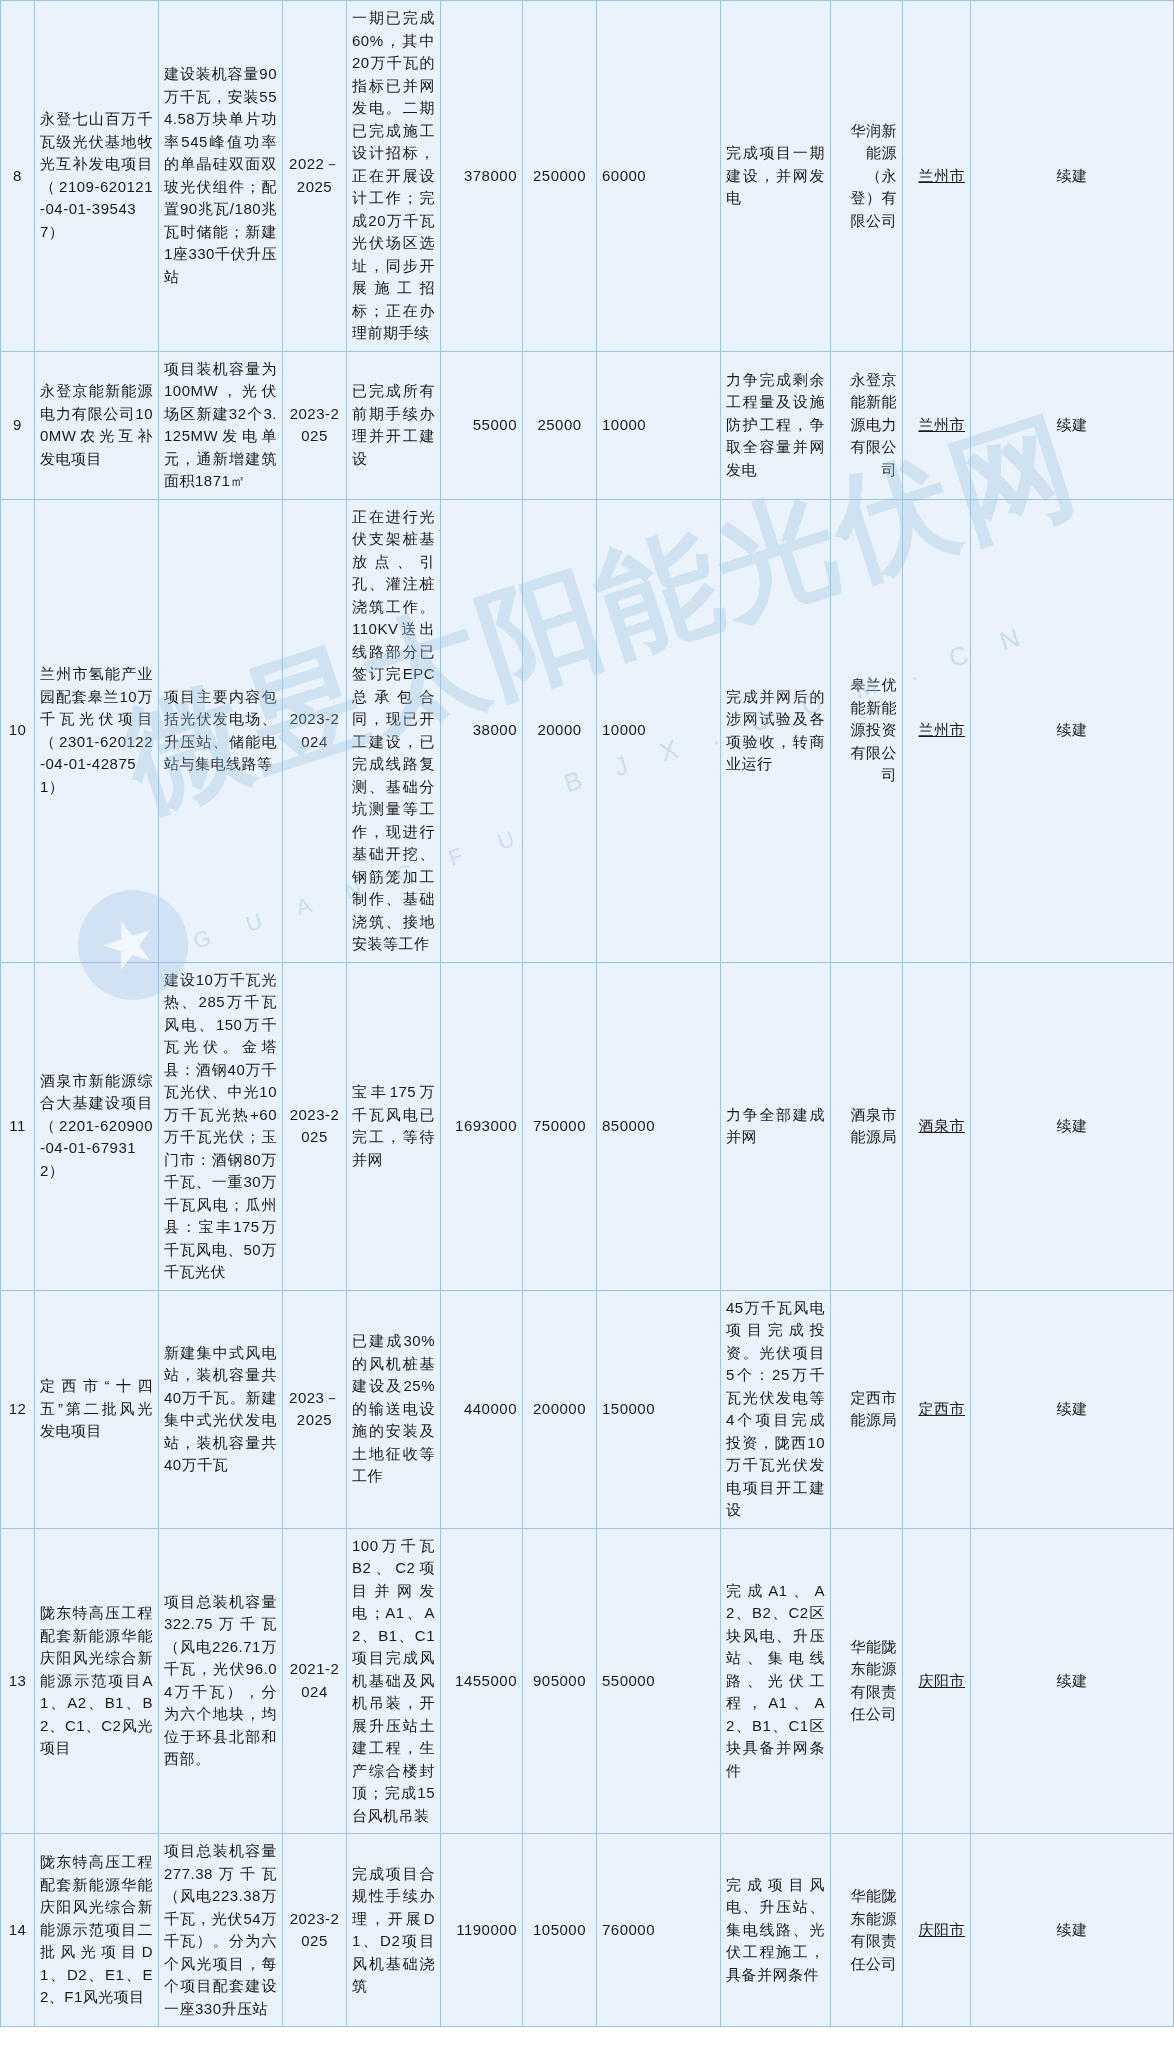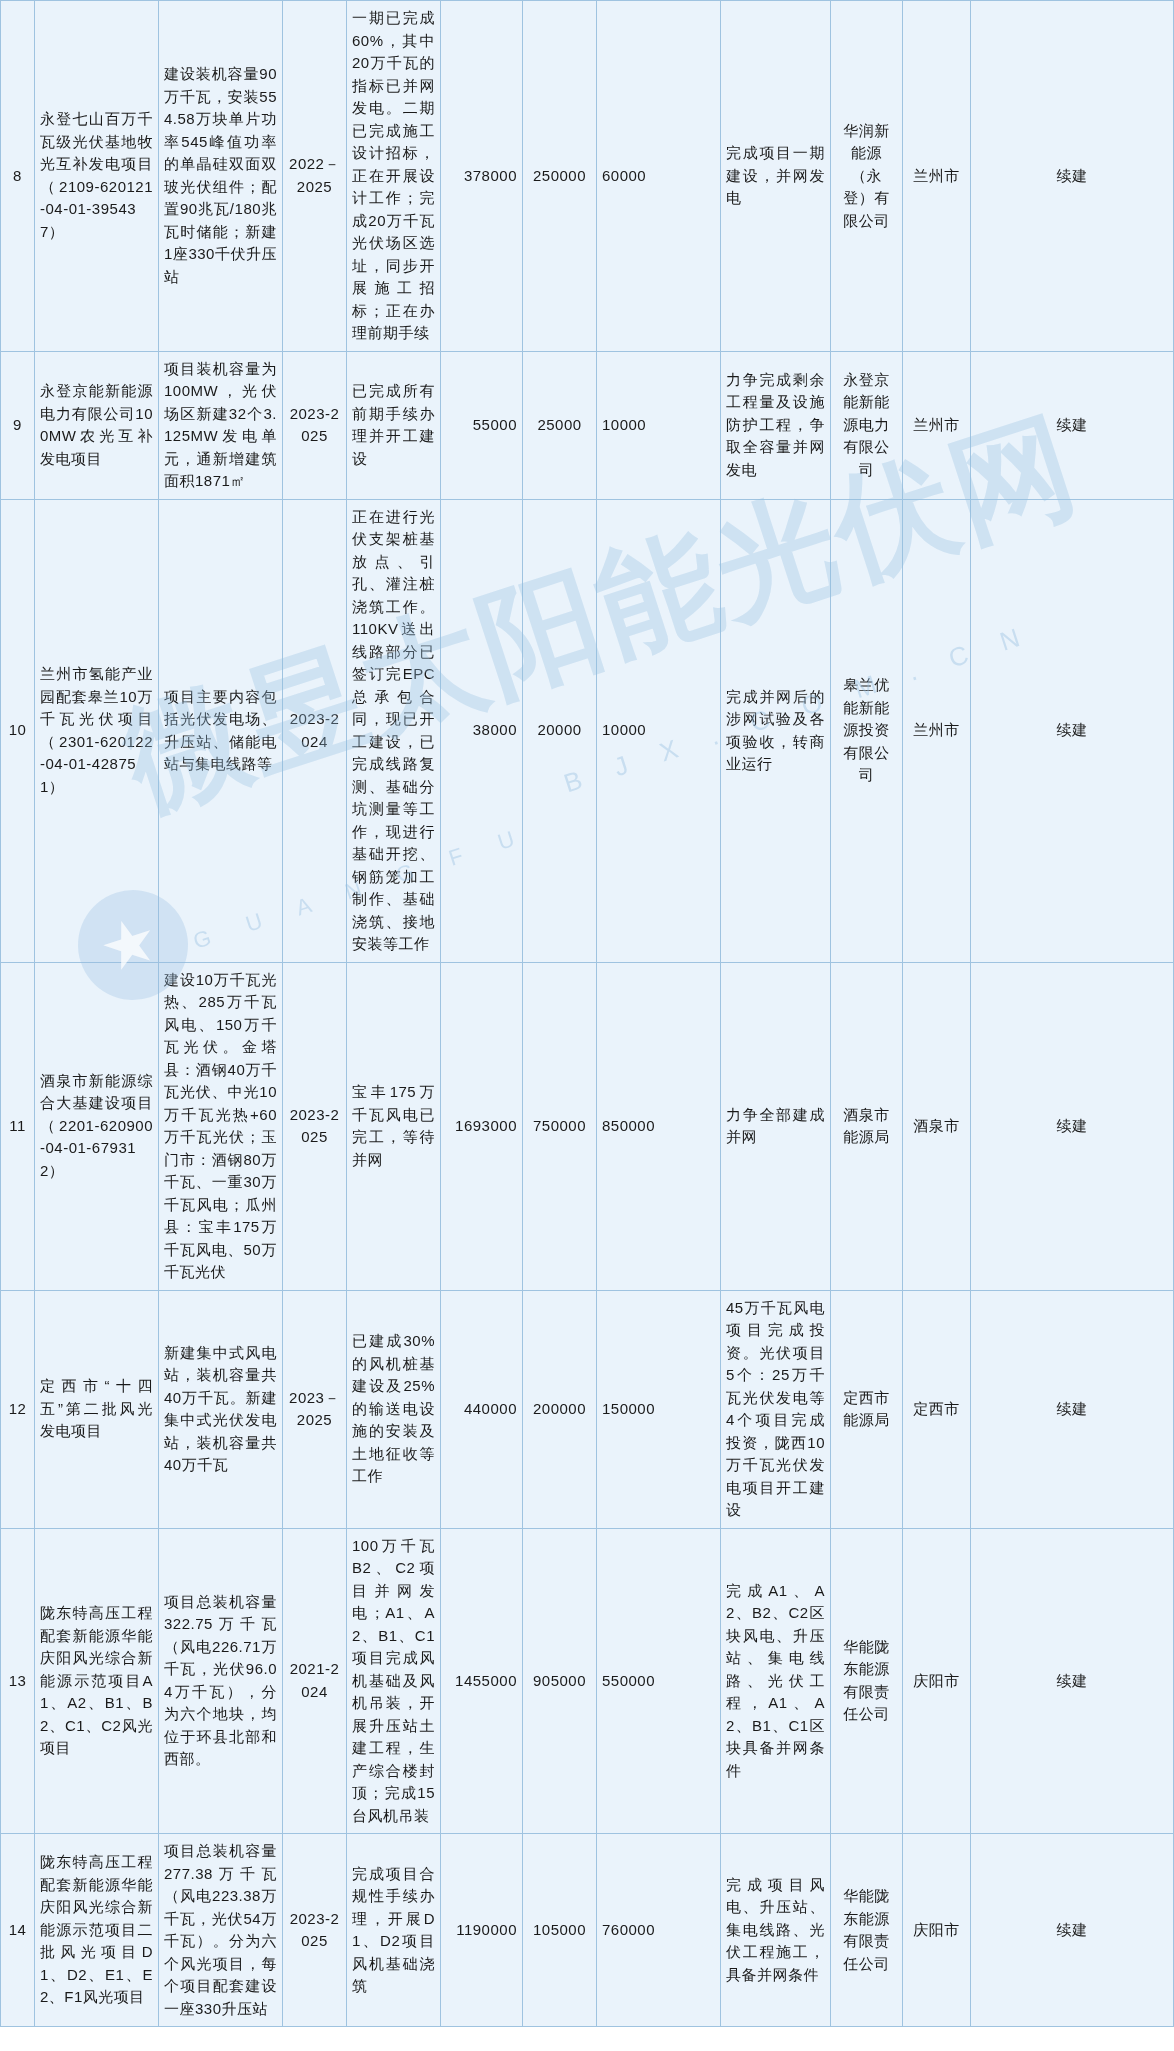--- a/index.html
+++ b/index.html
@@ -47,22 +47,22 @@
   col.c-status  { width: 68px; }
 
   td.no      { text-align: center; font-size: 15px; }
   td.name    { text-align: justify; text-align-last: left; }
   td.content { text-align: justify; text-align-last: left; margin-left: 38px; }
   td.period  { text-align: center; font-size: 14px; letter-spacing: 0px;}
   td.total   { text-align: right; padding-right: 8px; }
   td.plan    { text-align: center; padding-right: 8px; }
   td.done    { text-align: left; padding-right: 8px; }
   td.goal    { text-align: justify; text-align-last: left; }
-  td.unit    { text-align: center; }
-  td.city    { text-align: center; }
+  td.unit    { text-align: right; }
+  td.city    { text-align: right; text-decoration: underline; }
   td.status  { text-align: center; }
 
   
   #watermark {
     position: absolute;
     left: 0; top: 0;
     width: 1174px; height: 2051px;
     pointer-events: none;
     z-index: 5;
   }

